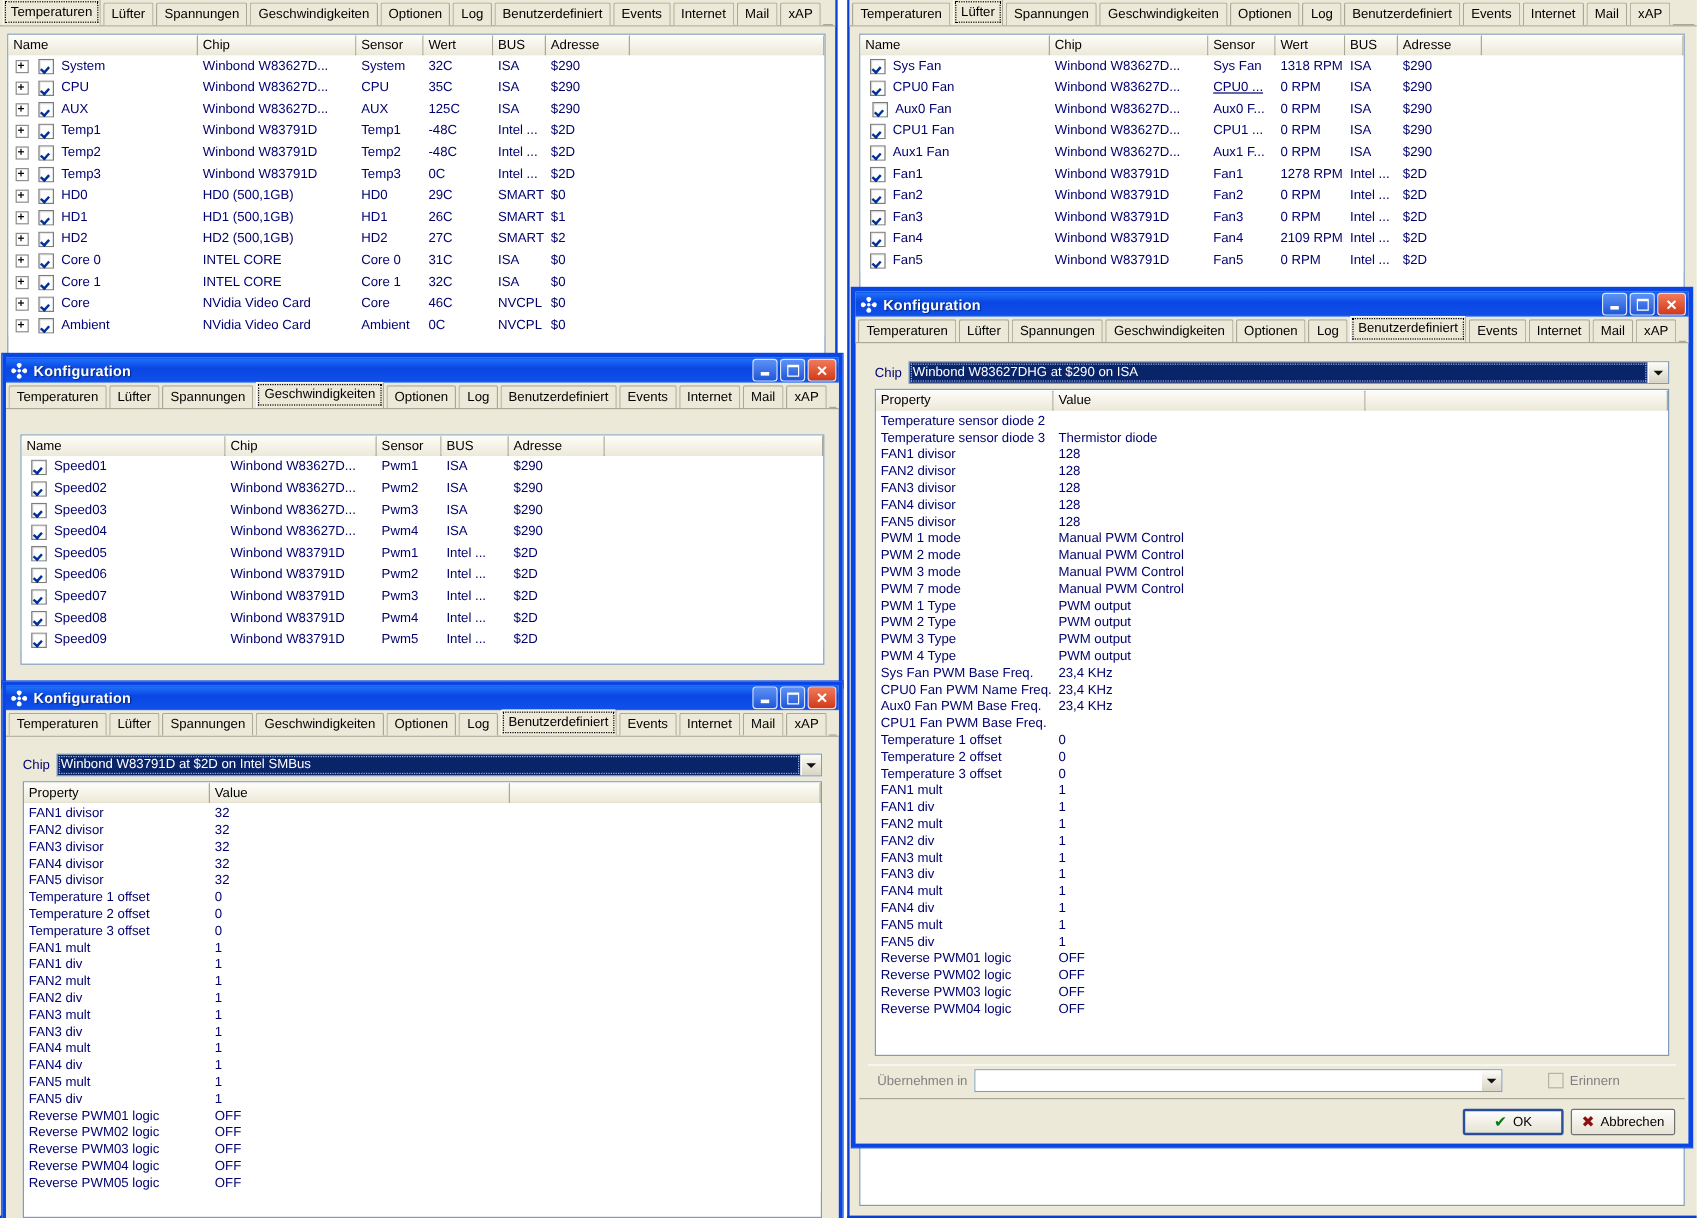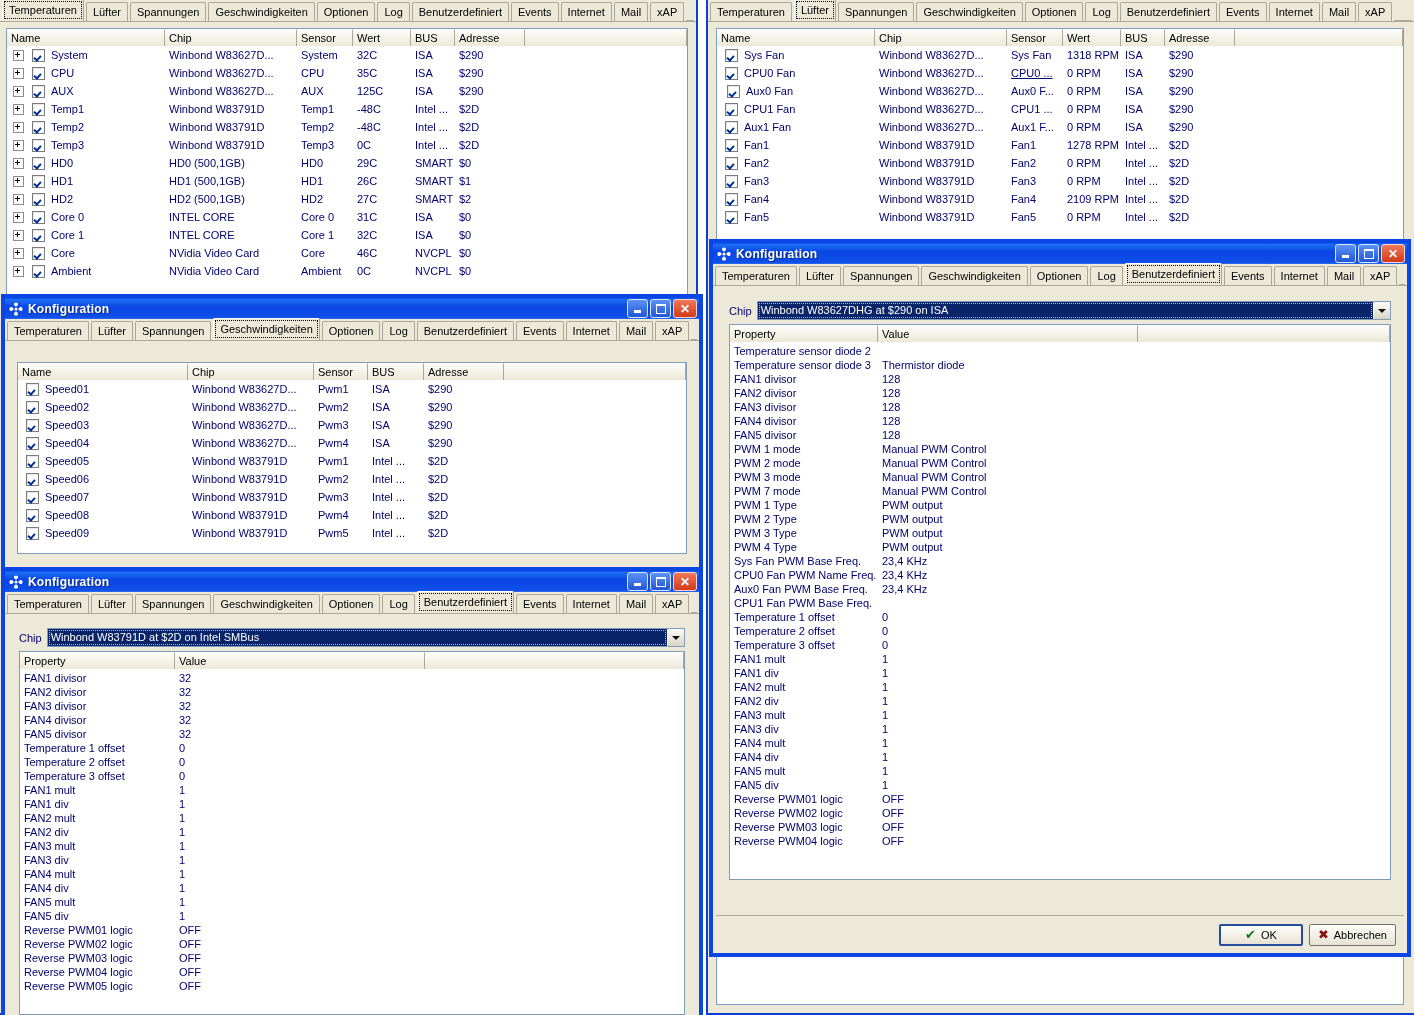--- a/index.html
+++ b/index.html
@@ -939,20 +939,32 @@
         <div class="prow">
           <div class="cell" style="width: 148px;">Reverse PWM03 logic</div>
           <div class="cell" style="flex: 1 1 auto;">OFF</div>
         </div>
         <div class="prow">
           <div class="cell" style="width: 148px;">Reverse PWM04 logic</div>
           <div class="cell" style="flex: 1 1 auto;">OFF</div>
         </div>
       </div>
   </div>
+  <div class="applybar" style="position:absolute;left:10px;right:10px;top:644px;">
+    <span class="lbl-dim" style="margin-right:6px;">Übernehmen in</span>
+    <span class="combo" style="max-width:440px;">
+      <span class="val empty"></span>
+      <span class="arrow">
+          <i></i>
+        </span>
+    </span>
+    <span style="flex:0 0 38px;"></span>
+    <span class="chk-dim"></span>
+    <span class="lbl-dim">Erinnern</span>
+  </div>
   <div class="btnbar" style="position:absolute;left:3px;right:3px;top:672px;height:38px;">
     <span class="btn def">
       <span class="ok-ico">✔</span>
       <span>OK</span>
     </span>
     <span class="btn">
       <span class="x-ico">✖</span>
       <span>Abbrechen</span>
     </span>
   </div>

